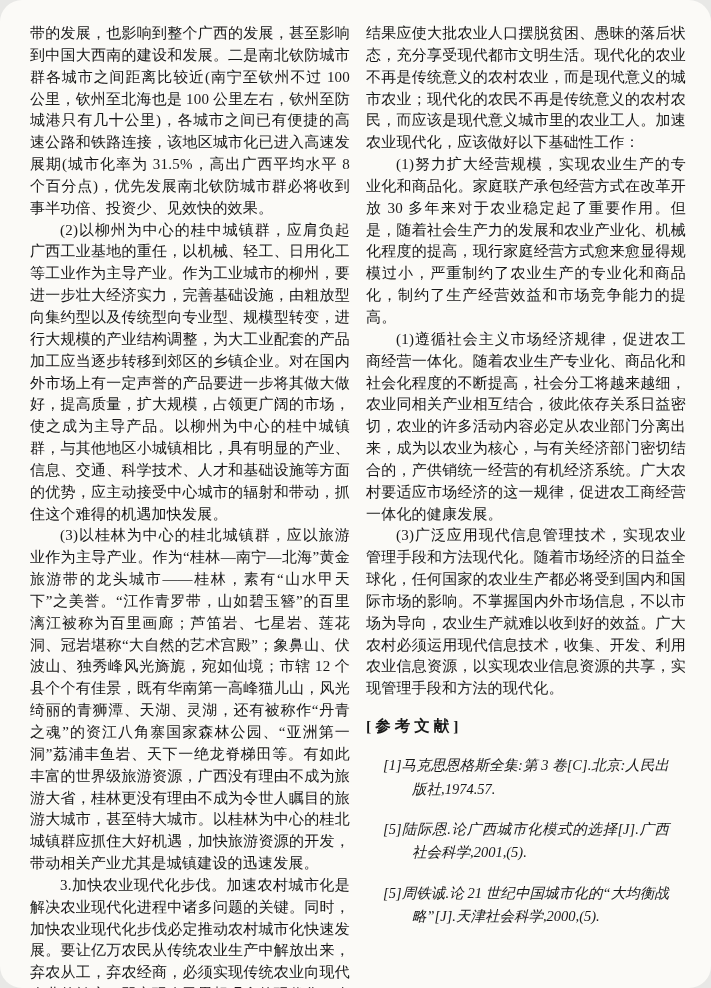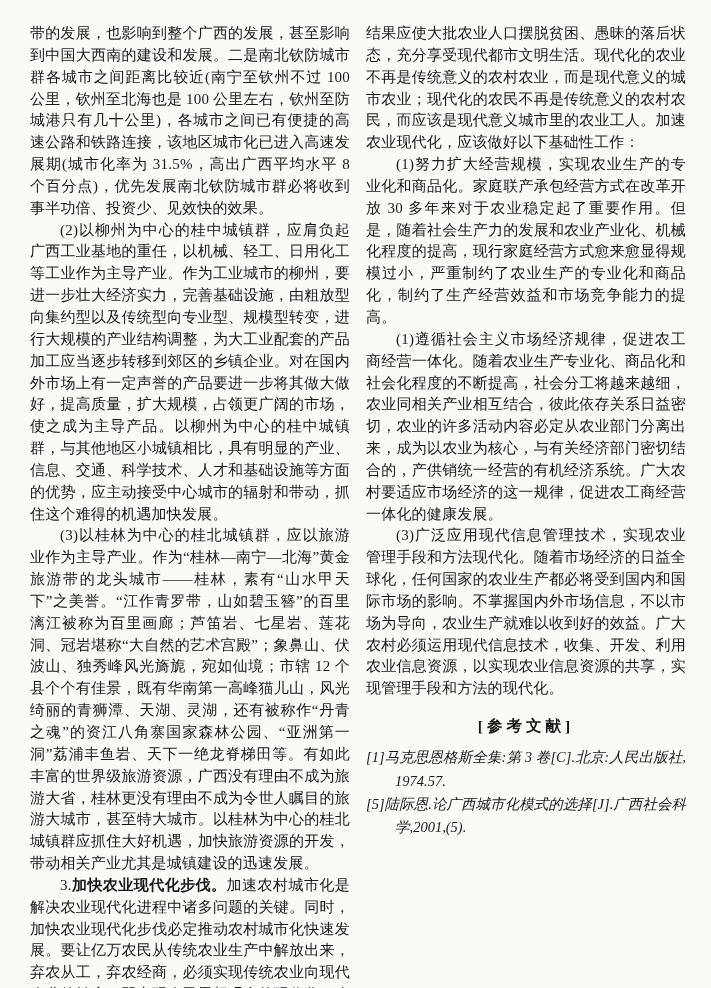--- a/index.html
+++ b/index.html
@@ -13,45 +13,45 @@
     width: 711px;
     height: 988px;
     margin: 0 auto;
     background: #fbfaf7;
     padding: 23px 25px 18px 30px;
     display: flex;
     gap: 16px;
     font-family: "Liberation Serif", "DejaVu Serif", serif;
     color: #181818;
     overflow: hidden;
+    border-radius: 22px;
   }
   .col {
     width: 320px;
     flex: 0 0 320px;
   }
   .para {
     margin: 0;
     font-size: 15px;
     line-height: 21.85px;
     text-align: justify;
     letter-spacing: 0.2px;
     word-break: break-all;
   }
   .para.indent { text-indent: 2em; }
-  .section-lead { font-weight: bold; }
+  .section-lead { font-weight: normal; }
   .refs { margin-top: 16px; }
   .ref-heading {
     margin: 0 0 9px 0;
-    text-align: center;
     font-weight: bold;
     font-size: 15.5px;
     letter-spacing: 4px;
   }
   .ref-item {
-    margin: 0;
+    margin: 17px;
     font-size: 14.5px;
     line-height: 23.4px;
     padding-left: 2em;
     text-indent: -2em;
     text-align: justify;
     word-break: break-all;
     font-style: italic;
   }
 </style>
 </head>
@@ -69,17 +69,18 @@
   <div class="col">
     <p class="para">结果应使大批农业人口摆脱贫困、愚昧的落后状态，充分享受现代都市文明生活。现代化的农业不再是传统意义的农村农业，而是现代意义的城市农业；现代化的农民不再是传统意义的农村农民，而应该是现代意义城市里的农业工人。加速农业现代化，应该做好以下基础性工作：</p>
     <p class="para indent">(1)努力扩大经营规模，实现农业生产的专业化和商品化。家庭联产承包经营方式在改革开放 30 多年来对于农业稳定起了重要作用。但是，随着社会生产力的发展和农业产业化、机械化程度的提高，现行家庭经营方式愈来愈显得规模过小，严重制约了农业生产的专业化和商品化，制约了生产经营效益和市场竞争能力的提高。</p>
     <p class="para indent">(1)遵循社会主义市场经济规律，促进农工商经营一体化。随着农业生产专业化、商品化和社会化程度的不断提高，社会分工将越来越细，农业同相关产业相互结合，彼此依存关系日益密切，农业的许多活动内容必定从农业部门分离出来，成为以农业为核心，与有关经济部门密切结合的，产供销统一经营的有机经济系统。广大农村要适应市场经济的这一规律，促进农工商经营一体化的健康发展。</p>
     <p class="para indent">(3)广泛应用现代信息管理技术，实现农业管理手段和方法现代化。随着市场经济的日益全球化，任何国家的农业生产都必将受到国内和国际市场的影响。不掌握国内外市场信息，不以市场为导向，农业生产就难以收到好的效益。广大农村必须运用现代信息技术，收集、开发、利用农业信息资源，以实现农业信息资源的共享，实现管理手段和方法的现代化。</p>
 
     <div class="refs">
       <p class="ref-heading">[参考文献]</p>
       <p class="ref-item">[1]马克思恩格斯全集:第 3 卷[C].北京:人民出版社,1974.57.</p>
       <p class="ref-item">[5]陆际恩.论广西城市化模式的选择[J].广西社会科学,2001,(5).</p>
+      <p class="ref-item">[5]周铁诚.论 21 世纪中国城市化的“大均衡战略”[J].天津社会科学,2000,(5).</p>
     </div>
 
   </div>
 
 </div>
 
 </body></html>

